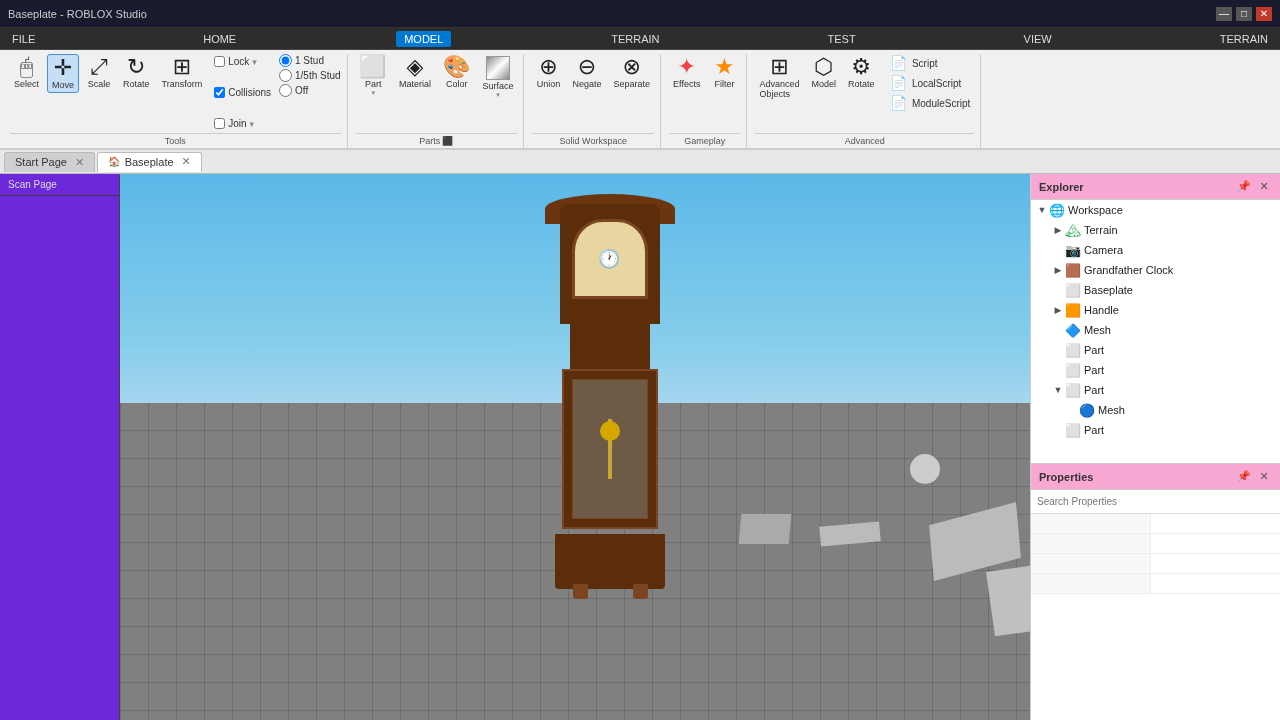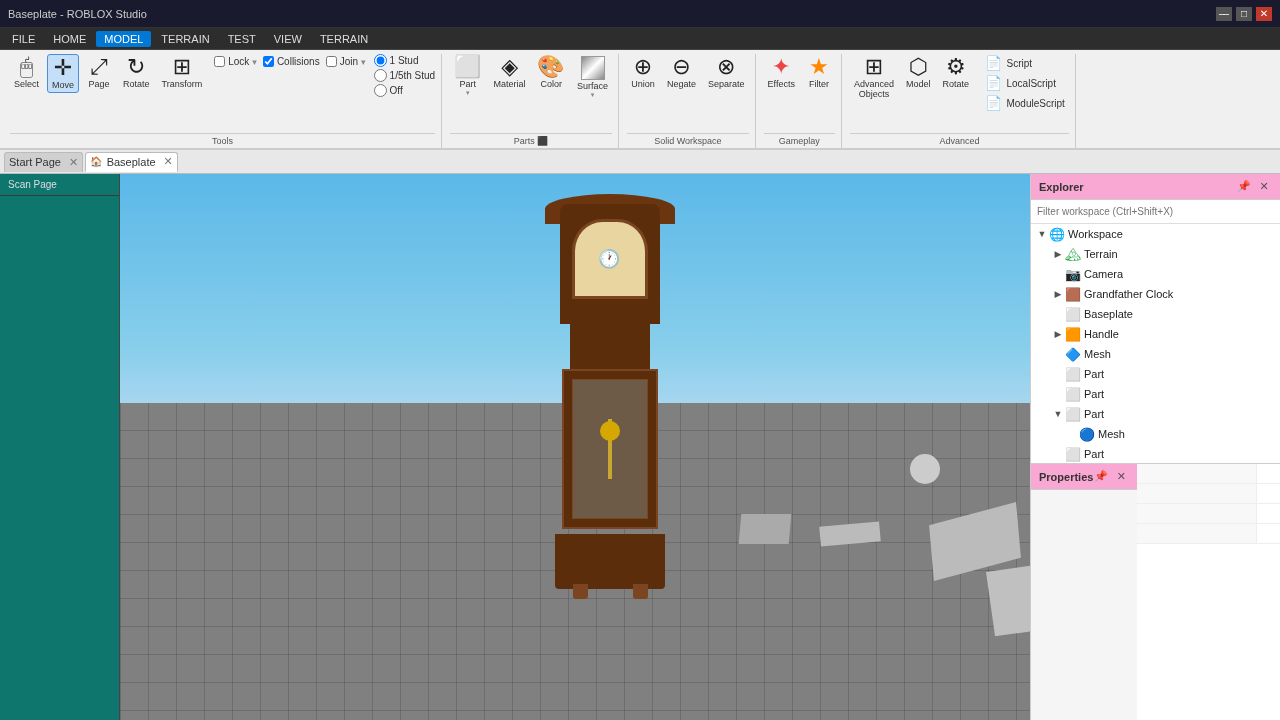--- a/index.html
+++ b/index.html
@@ -13,21 +13,21 @@
     #title-bar .title { font-size: 11px; color: #ccc; }
     #title-bar .win-controls { display: flex; gap: 4px; }
     #title-bar .win-btn { width: 16px; height: 14px; border: none; cursor: pointer; font-size: 10px; display: flex; align-items: center; justify-content: center; }
     #title-bar .win-btn.min { background: #555; color: #fff; }
     #title-bar .win-btn.max { background: #555; color: #fff; }
     #title-bar .win-btn.close { background: #c0392b; color: #fff; }
 
     
     #menu-bar {
       height: 22px; background: #2d2d2d; display: flex; align-items: center; padding: 0 4px;
-      border-bottom: 1px solid #444; gap: 2px;
+      border-bottom: 1px solid #444; gap: 2px; justify-content: space-between;
     }
     .menu-item {
       padding: 2px 8px; font-size: 11px; color: #ddd; cursor: pointer; border-radius: 2px;
     }
     .menu-item.active { background: #0078d4; color: #fff; }
 
     
     #ribbon {
       height: 100px; background: #f0f0f0; border-bottom: 2px solid #ccc; display: flex;
       padding: 4px 4px 0 4px; gap: 2px; color: #222;
@@ -39,55 +39,55 @@
     .ribbon-group-content { display: flex; align-items: flex-start; gap: 4px; flex: 1; }
     .ribbon-group-label {
       font-size: 9px; color: #555; text-align: center; margin-top: 2px; padding-top: 2px;
       border-top: 1px solid #ccc; width: 100%; text-align: center;
     }
     .ribbon-btn {
       display: flex; flex-direction: column; align-items: center; cursor: pointer;
       padding: 2px 4px; border-radius: 3px; min-width: 32px;
     }
     .ribbon-btn .icon { font-size: 22px; line-height: 1; }
-    .ribbon-btn .label { font-size: 9px; color: #333; text-align: center; margin-top: 1px; }
+    .ribbon-btn .label { font-size: 9px; color: #333; text-align: left; margin-top: 1px; }
     .ribbon-btn.active { background: #c5dff8; border: 1px solid #4a90d9; }
 
     .ribbon-small-group { display: flex; flex-direction: column; gap: 2px; }
     .ribbon-small-btn {
       display: flex; align-items: center; gap: 4px; cursor: pointer; padding: 1px 4px;
       border-radius: 2px; font-size: 10px; color: #333; white-space: nowrap;
     }
     .ribbon-small-btn .s-icon { font-size: 14px; }
 
-    .ribbon-checkbox-group { display: flex; flex-direction: row; gap: 6px; padding: 2px 0; }
+    .ribbon-checkbox-group { display: flex; flex-direction: column; gap: 20px; padding: 2px 0; }
     .ribbon-checkbox-row { display: flex; align-items: center; gap: 3px; font-size: 10px; color: #333; }
     .ribbon-checkbox-row input { width: 11px; height: 11px; }
     .ribbon-radio-group { display: flex; flex-direction: column; gap: 2px; }
     .ribbon-radio-row { display: flex; align-items: center; gap: 3px; font-size: 10px; color: #333; }
 
     
     #tabs-bar {
       height: 24px; background: #e8e8e8; border-bottom: 1px solid #bbb; display: flex; align-items: center;
       padding: 0 4px; gap: 2px;
     }
     .tab {
-      height: 20px; padding: 0 4px; display: flex; align-items: center; gap: 4px;
+      height: 20px; padding: 0 10px; display: flex; align-items: center; gap: 4px;
       background: #d0d0d0; border: 1px solid #bbb; border-bottom: none; border-radius: 3px 3px 0 0;
       cursor: pointer; font-size: 11px; color: #333;
     }
     .tab.active { background: #fff; border-bottom: 1px solid #fff; }
     .tab .close-tab { font-size: 11px; color: #777; cursor: pointer; margin-left: 4px; }
 
     
     #main-layout { display: flex; height: calc(720px - 28px - 22px - 100px - 24px); }
 
     
     #left-sidebar {
-      width: 120px; background: #0f766e; border-right: 1px solid #444;
+      width: 120px; background: #6d28d9; border-right: 1px solid #444;
       display: flex; flex-direction: column;
     }
     .sidebar-btn {
       padding: 5px 8px; font-size: 10px; color: #ddd; cursor: pointer; border-bottom: 1px solid #3a3a3a;
       display: flex; align-items: center; gap: 4px;
     }
 
     
     #viewport {
       flex: 1; position: relative; overflow: hidden;
@@ -194,21 +194,21 @@
     .explorer-tree { flex: 1; overflow-y: auto; background: #fff; }
     .tree-item {
       display: flex; align-items: center; padding: 2px 4px; cursor: pointer; font-size: 11px; color: #222;
       white-space: nowrap; height: 20px;
     }
     .tree-item .expand-btn { width: 14px; height: 14px; display: flex; align-items: center; justify-content: center; font-size: 9px; color: #555; }
     .tree-item .item-icon { width: 16px; height: 16px; margin-right: 3px; display: flex; align-items: center; justify-content: center; font-size: 13px; }
     .tree-item .item-label { font-size: 11px; }
 
     
-    #properties { flex: 1; display: flex; flex-direction: row; }
+    #properties { flex: 1; display: flex; flex-direction: column; }
     .properties-search {
       height: 24px; padding: 2px 6px; display: flex; align-items: center; background: #fff;
       border-bottom: 1px solid #ddd;
     }
     .properties-search input { border: none; outline: none; font-size: 10px; width: 100%; color: #333; }
     .properties-content { flex: 1; background: #fff; }
     .prop-row { display: flex; height: 20px; border-bottom: 1px solid #eee; }
     .prop-name { width: 120px; padding: 0 6px; font-size: 10px; color: #555; display: flex; align-items: center; border-right: 1px solid #eee; background: #f8f8f8; }
     .prop-value { flex: 1; padding: 0 6px; font-size: 10px; color: #333; display: flex; align-items: center; }
 
@@ -258,21 +258,21 @@
       <div class="ribbon-btn">
         <div class="icon">🖱</div>
         <div class="label">Select</div>
       </div>
       <div class="ribbon-btn active">
         <div class="icon">✛</div>
         <div class="label">Move</div>
       </div>
       <div class="ribbon-btn">
         <div class="icon">⤢</div>
-        <div class="label">Page</div>
+        <div class="label">Scale</div>
       </div>
       <div class="ribbon-btn">
         <div class="icon">↻</div>
         <div class="label">Rotate</div>
       </div>
       <div class="ribbon-btn">
         <div class="icon">⊞</div>
         <div class="label">Transform</div>
       </div>
 
@@ -466,23 +466,20 @@
   <div id="right-panel">
 
     <div id="explorer">
       <div class="panel-header">
         <span>Explorer</span>
         <div class="controls">
           <button class="ctrl-btn">📌</button>
           <button class="ctrl-btn">✕</button>
         </div>
       </div>
-      <div class="explorer-search">
-        <input type="text" placeholder="Filter workspace (Ctrl+Shift+X)" style="">
-      </div>
       <div class="explorer-tree">
 
         <div class="tree-item" style="padding-left:4px;">
           <span class="expand-btn">▼</span>
           <span class="item-icon icon-workspace">🌐</span>
           <span class="item-label">Workspace</span>
         </div>
 
         <div class="tree-item" style="padding-left:20px;">
           <span class="expand-btn">▶</span>
@@ -552,20 +549,23 @@
     </div>
 
     <div id="properties">
       <div class="panel-header">
         <span>Properties</span>
         <div class="controls">
           <button class="ctrl-btn">📌</button>
           <button class="ctrl-btn">✕</button>
         </div>
       </div>
+      <div class="properties-search">
+        <input type="text" placeholder="Search Properties" style="">
+      </div>
       <div class="properties-content">
         <div class="prop-row">
           <div class="prop-name"></div>
           <div class="prop-value"></div>
         </div>
         <div class="prop-row">
           <div class="prop-name"></div>
           <div class="prop-value"></div>
         </div>
         <div class="prop-row">

